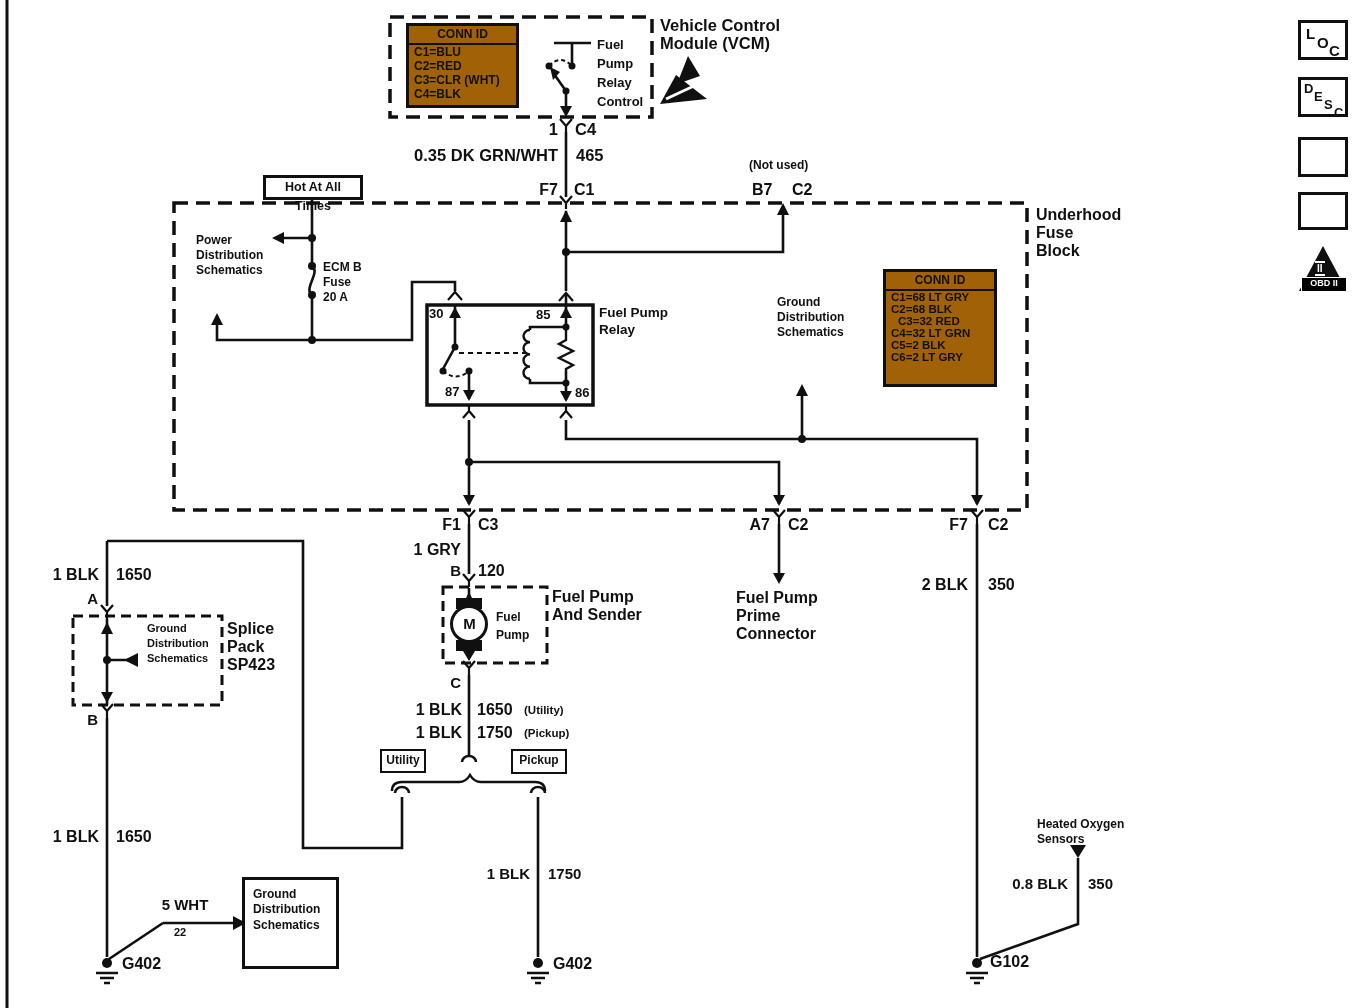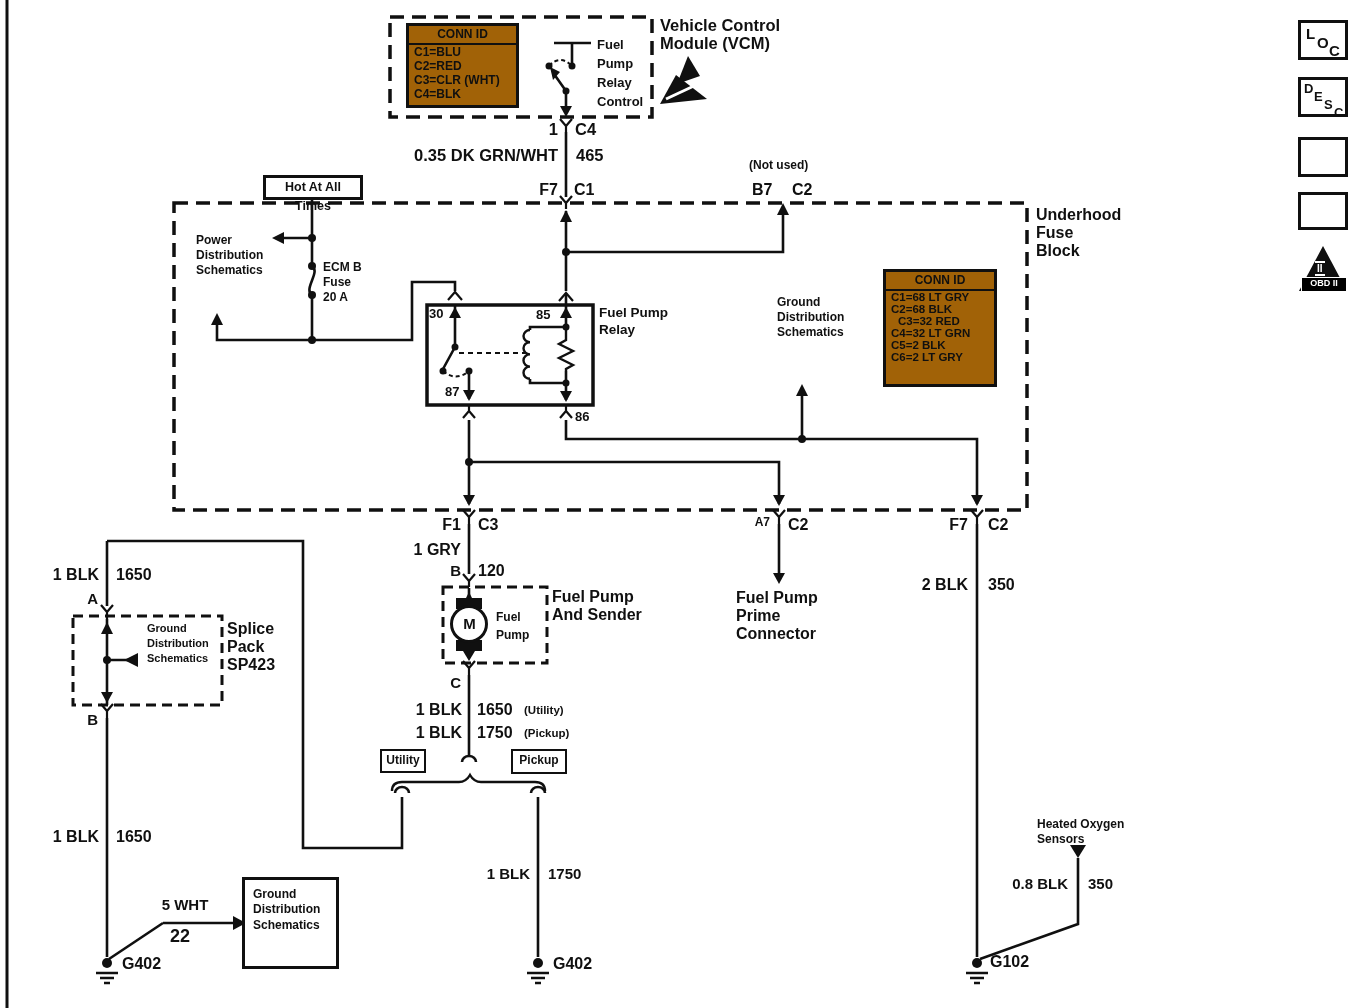--- a/index.html
+++ b/index.html
@@ -194,41 +194,41 @@
   <div class="t" style="left:196px;top:234px;font-size:12px;">Power</div>
   <div class="t" style="left:196px;top:249px;font-size:12px;">Distribution</div>
   <div class="t" style="left:196px;top:264px;font-size:12px;">Schematics</div>
   <div class="t" style="left:323px;top:261px;font-size:12px;">ECM B</div>
   <div class="t" style="left:323px;top:276px;font-size:12px;">Fuse</div>
   <div class="t" style="left:323px;top:291px;font-size:12px;">20 A</div>
 
   <div class="t" style="left:429px;top:307px;font-size:13px;">30</div>
   <div class="t" style="left:536px;top:308px;font-size:13px;">85</div>
   <div class="t" style="left:445px;top:385px;font-size:13px;">87</div>
-  <div class="t" style="left:575px;top:386px;font-size:13px;margin-top:24px;">86</div>
+  <div class="t" style="left:575px;top:386px;font-size:13px;">86</div>
   <div class="t" style="left:599px;top:305px;font-size:13.5px;">Fuel Pump</div>
   <div class="t" style="left:599px;top:322px;font-size:13.5px;">Relay</div>
 
   <div class="t" style="left:777px;top:296px;font-size:12px;">Ground</div>
   <div class="t" style="left:777px;top:311px;font-size:12px;">Distribution</div>
   <div class="t" style="left:777px;top:326px;font-size:12px;">Schematics</div>
 
   <div class="connid" style="left:883px;top:269px;width:114px;height:118px;">
     <div class="hdr">CONN ID</div>
     <div class="row" style="font-size:11.5px;">C1=68 LT GRY</div>
     <div class="row" style="font-size:11.5px;">C2=68 BLK</div>
     <div class="row" style="font-size:11.5px;padding-left:12px;">C3=32 RED</div>
     <div class="row" style="font-size:11.5px;">C4=32 LT GRN</div>
     <div class="row" style="font-size:11.5px;">C5=2 BLK</div>
     <div class="row" style="font-size:11.5px;">C6=2 LT GRY</div>
   </div>
 
   <div class="t r" style="left:431px;top:516px;width:30px;font-size:16px;">F1</div>
   <div class="t" style="left:478px;top:516px;font-size:16px;">C3</div>
-  <div class="t r" style="left:740px;top:516px;width:30px;font-size:12px;">A7</div>
+  <div class="t r" style="left:740px;top:516px;width:30px;font-size:16px;">A7</div>
   <div class="t" style="left:788px;top:516px;font-size:16px;">C2</div>
   <div class="t r" style="left:938px;top:516px;width:30px;font-size:16px;">F7</div>
   <div class="t" style="left:988px;top:516px;font-size:16px;">C2</div>
 
   <div class="t r" style="left:401px;top:541px;width:60px;font-size:16px;">1 GRY</div>
   <div class="t" style="left:478px;top:541px;font-size:16px;margin-top:21px;">120</div>
   <div class="t r" style="left:431px;top:563px;width:30px;font-size:15px;">B</div>
   <div class="t r" style="left:431px;top:675px;width:30px;font-size:15px;">C</div>
 
   <div class="t c" style="left:461px;top:616px;width:17px;font-size:15px;">M</div>
@@ -260,21 +260,21 @@
   <div class="t" style="left:147px;top:622px;font-size:11px;">Ground</div>
   <div class="t" style="left:147px;top:637px;font-size:11px;">Distribution</div>
   <div class="t" style="left:147px;top:652px;font-size:11px;">Schematics</div>
   <div class="t" style="left:227px;top:620px;font-size:16px;">Splice</div>
   <div class="t" style="left:227px;top:638px;font-size:16px;">Pack</div>
   <div class="t" style="left:227px;top:656px;font-size:16px;">SP423</div>
   <div class="t r" style="left:39px;top:828px;width:60px;font-size:16px;">1 BLK</div>
   <div class="t" style="left:116px;top:828px;font-size:16px;">1650</div>
 
   <div class="t c" style="left:150px;top:897px;width:70px;font-size:15px;">5 WHT</div>
-  <div class="t c" style="left:155px;top:926px;width:50px;font-size:18px;">22</div>
+  <div class="t c" style="left:155px;top:926px;width:50px;font-size:11px;">22</div>
   <div class="box" style="left:242px;top:877px;width:97px;height:92px;border-width:3.5px;">
     <div class="t" style="left:8px;top:8px;font-size:12px;position:relative;">Ground</div>
     <div class="t" style="left:8px;top:10px;font-size:12px;position:relative;">Distribution</div>
     <div class="t" style="left:8px;top:12px;font-size:12px;position:relative;">Schematics</div>
   </div>
 
   <div class="t" style="left:122px;top:955px;font-size:16px;">G402</div>
   <div class="t" style="left:553px;top:955px;font-size:16px;">G402</div>
   <div class="t" style="left:990px;top:953px;font-size:16px;">G102</div>
 

